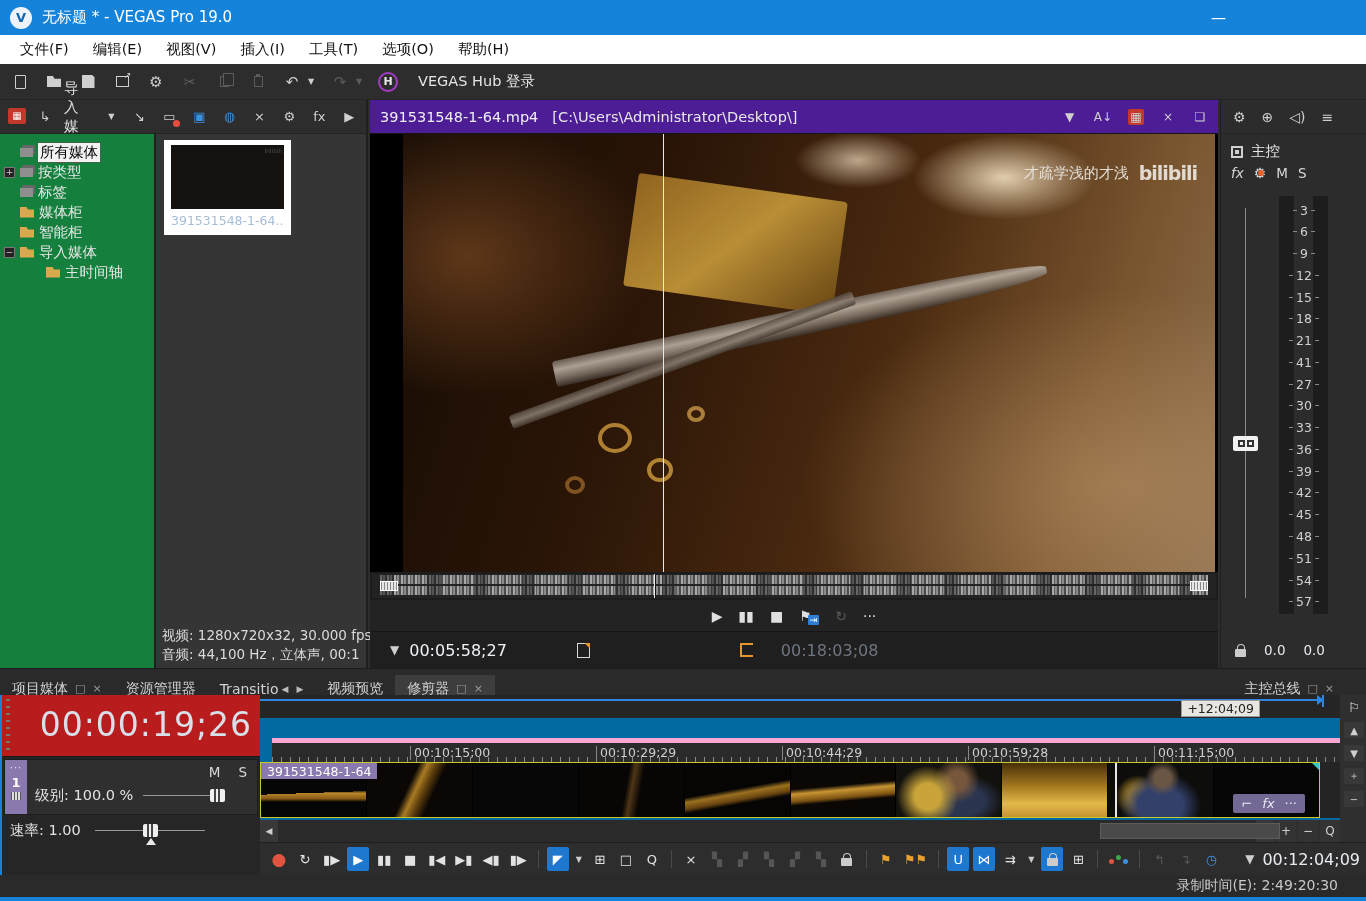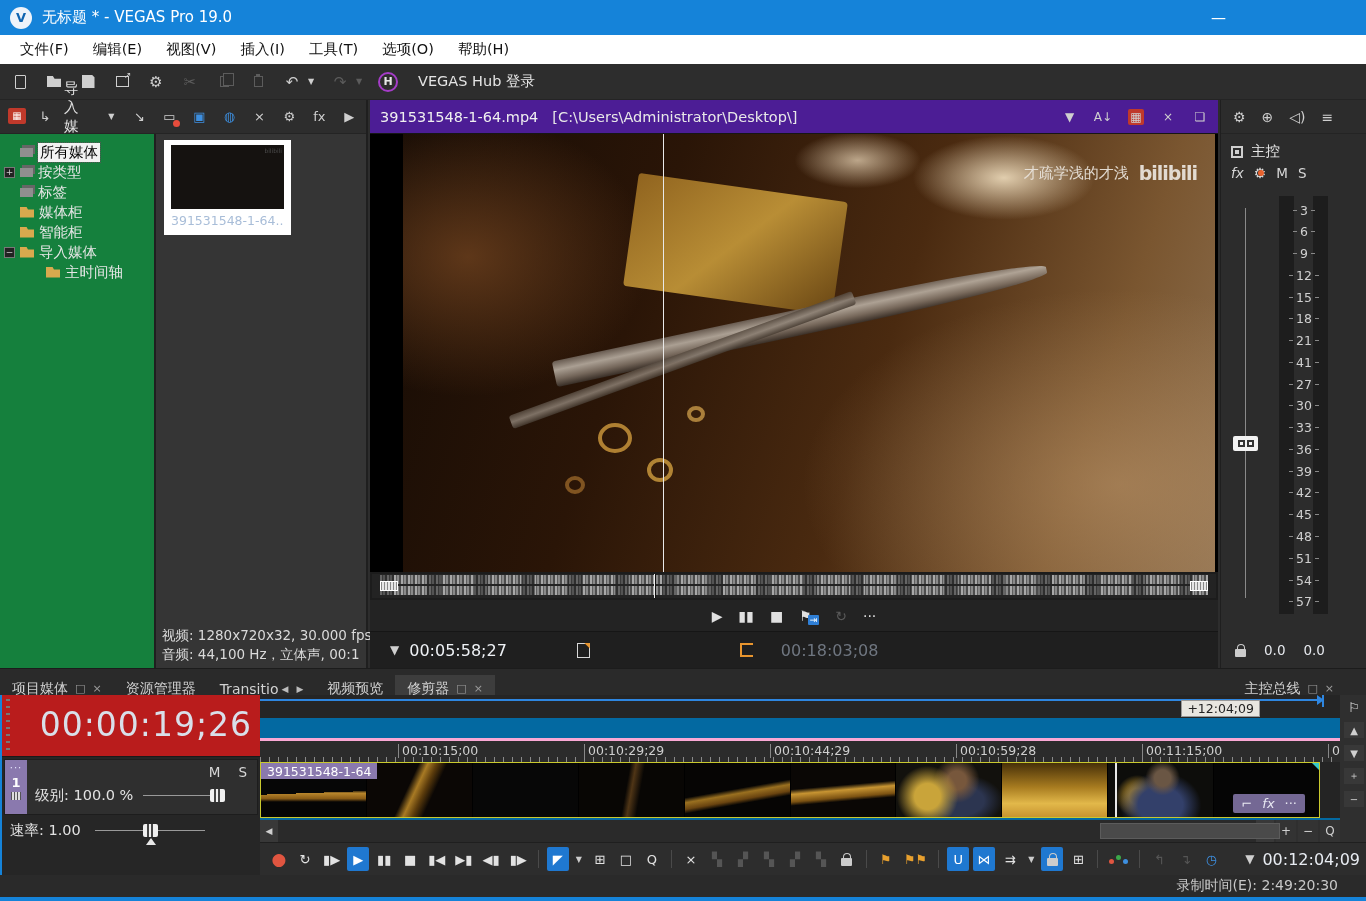--- a/index.html
+++ b/index.html
@@ -181,21 +181,21 @@
     background-image:linear-gradient(90deg,transparent 4px,#444 4px,#444 6px,transparent 6px,transparent 8px,#444 8px,#444 10px,transparent 10px); }
   #rate-handle::after { content:""; position:absolute; left:3px; top:14px; border-left:5px solid transparent; border-right:5px solid transparent; border-bottom:7px solid #e8e8e8; }
 
   
   #tl-right { position:absolute; left:258px; top:0; width:1080px; height:180px; background:#0369a1; }
   #marker-bar { position:absolute; left:0; top:0; width:1080px; height:23px; background:#252525; }
   #sel-line { position:absolute; left:0; top:4px; width:1062px; height:2px; background:#2e86e0; }
   #sel-line::after { content:""; position:absolute; right:-2px; top:-4px; border-left:7px solid #2e86e0; border-top:5px solid transparent; border-bottom:5px solid transparent; }
   #sel-end { position:absolute; left:1062px; top:0px; width:2px; height:12px; background:#2e86e0; }
   #marker-tooltip { position:absolute; right:80px; top:5px; background:#e8e6e0; color:#222; font-size:12.5px; padding:0 5px; border:1px solid #999; }
-  #ruler { position:absolute; left:0; top:43px; width:1080px; height:24px; background:#2b2b2b; border-top:3px solid #f9a8d4; }
+  #ruler { position:absolute; left:12px; top:43px; width:1080px; height:24px; background:#2b2b2b; border-top:5px solid #f9a8d4; }
   .ruler-tick { position:absolute; top:2px; color:#cfcfcf; font-size:12.5px; }
   .ruler-tick::before { content:""; position:absolute; left:-4px; top:1px; width:1px; height:14px; background:#888; }
   #ruler-marks { position:absolute; left:0; bottom:0; width:1080px; height:5px;
     background:repeating-linear-gradient(90deg,#8a8a8a 0 1px,transparent 1px 9px); }
   #track-lane { position:absolute; left:0; top:67px; width:1080px; height:56px; background:#242424; }
   #event { position:absolute; left:0; top:0; width:1060px; height:56px; border:1px solid #c9c92e; background:#0a0a0a; overflow:hidden; }
   #event-label { position:absolute; left:0; top:0; height:16px; padding:0 6px; background:#8a79ae; color:#fff; font-size:12.5px; z-index:3; display:flex; align-items:center; }
   #thumbs { display:flex; height:100%; }
   .thumb { flex:1; height:100%; border-right:1px solid #000; position:relative; }
   .th-gold-rod-1 { background:linear-gradient(178deg, #060606 55%, transparent 55%), linear-gradient(180deg,#050505 50%,#b8862c 56%,#8a5c16 66%,#050505 72%); }

